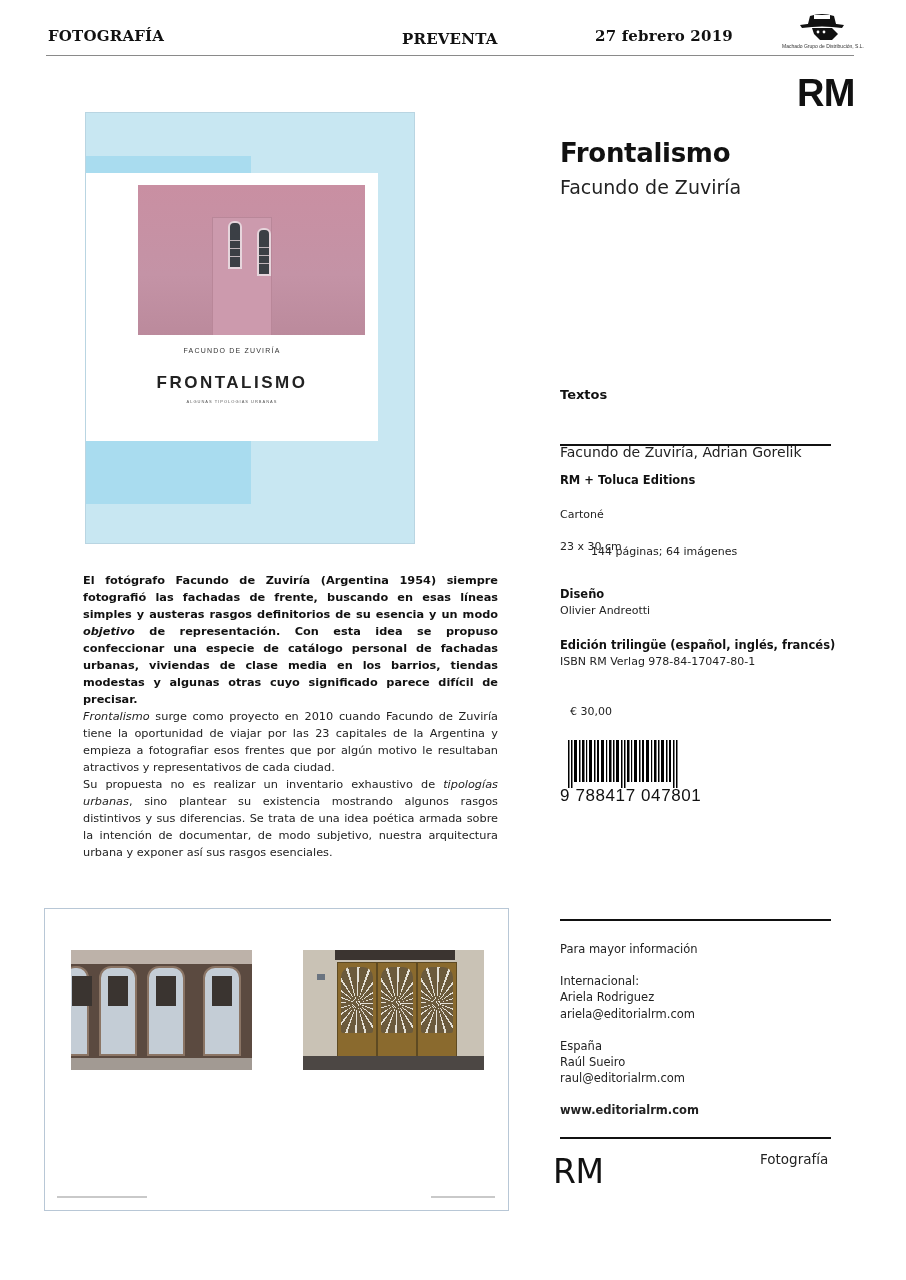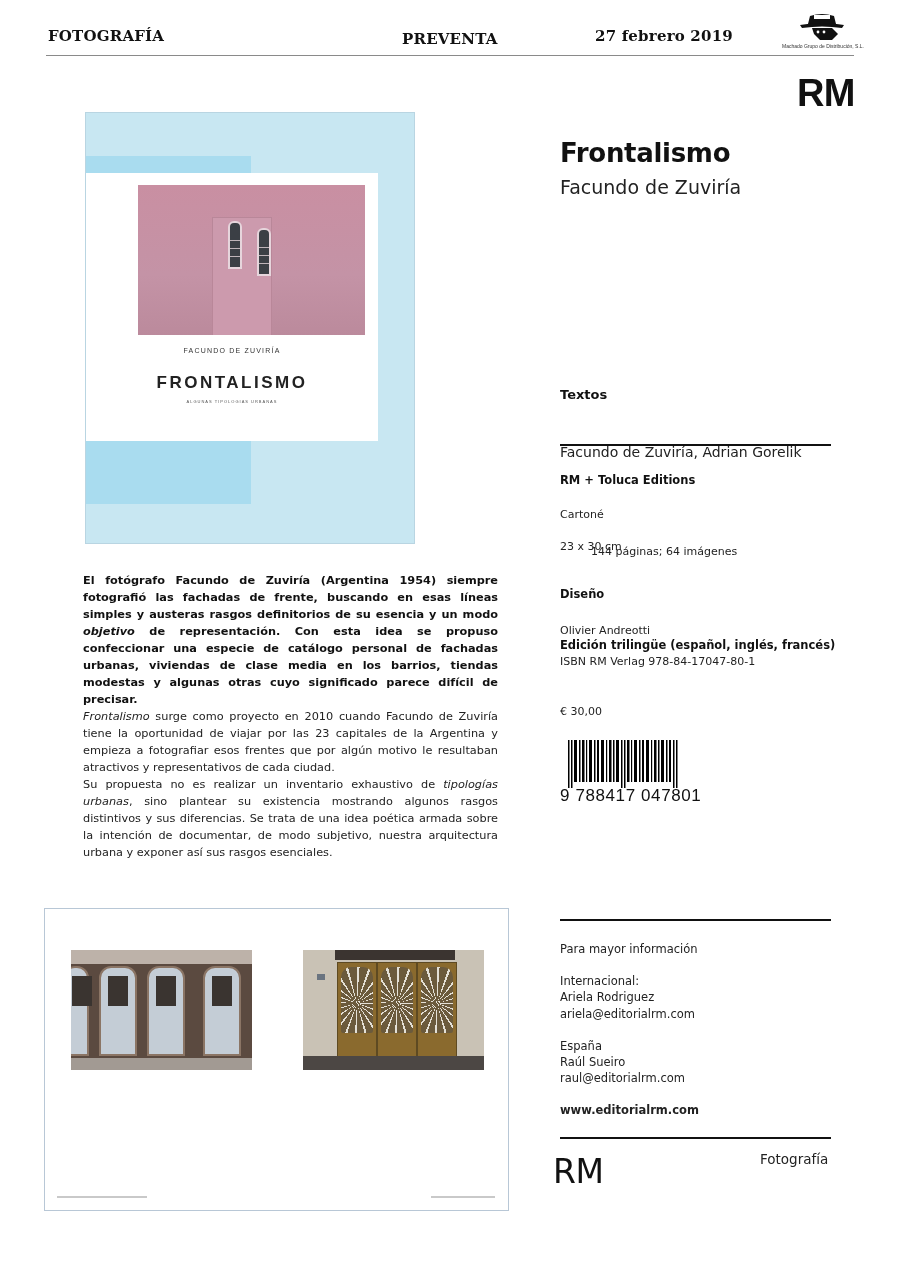--- a/index.html
+++ b/index.html
@@ -114,26 +114,26 @@
 <div class="abs r lbl" style="top:387px;">Textos</div>
 <div class="abs r val" style="top:408px;margin-top:36px;">Facundo de Zuviría, Adrian Gorelik</div>
 <div class="abs rule" style="top:444px;"></div>
 
 <div class="abs r lbl-s" style="top:473px;">RM + Toluca Editions</div>
 <div class="abs r val-s" style="top:507px;">Cartoné</div>
 <div class="abs r val-s" style="top:544px;margin-left:31px;">144 páginas; 64 imágenes</div>
 <div class="abs r val-s" style="top:539px;">23 x 30 cm</div>
 
 <div class="abs r lbl-s" style="top:587px;">Diseño</div>
-<div class="abs r val-s" style="top:623px;text-align:center;">Olivier Andreotti</div>
+<div class="abs r val-s" style="top:603px;text-align:center;">Olivier Andreotti</div>
 
 <div class="abs r lbl-s" style="top:638px;">Edición trilingüe (español, inglés, francés)</div>
 <div class="abs r val-s" style="top:654px;">ISBN RM Verlag 978-84-17047-80-1</div>
 
-<div class="abs r val-s" style="top:704px;">€ 30,00</div>
+<div class="abs r val-s" style="top:704px;margin-left:10px;">€ 30,00</div>
 
 <div class="abs barcode">
   <svg class="bars" viewBox="0 0 110 48" preserveAspectRatio="none">
     <g fill="#000">
       <rect x="0" y="0" width="1.5" height="48"></rect>
         <rect x="3" y="0" width="1.5" height="48"></rect>
       <rect x="6" y="0" width="3" height="42"></rect>
         <rect x="11" y="0" width="1.5" height="42"></rect>
       <rect x="14" y="0" width="2.5" height="42"></rect>
         <rect x="18" y="0" width="1.2" height="42"></rect>

